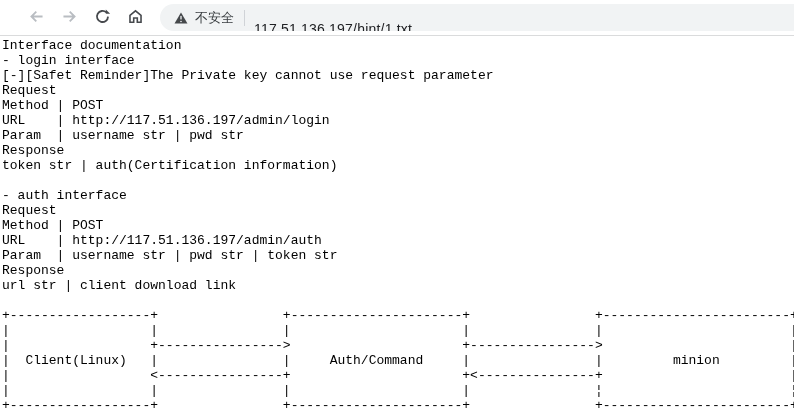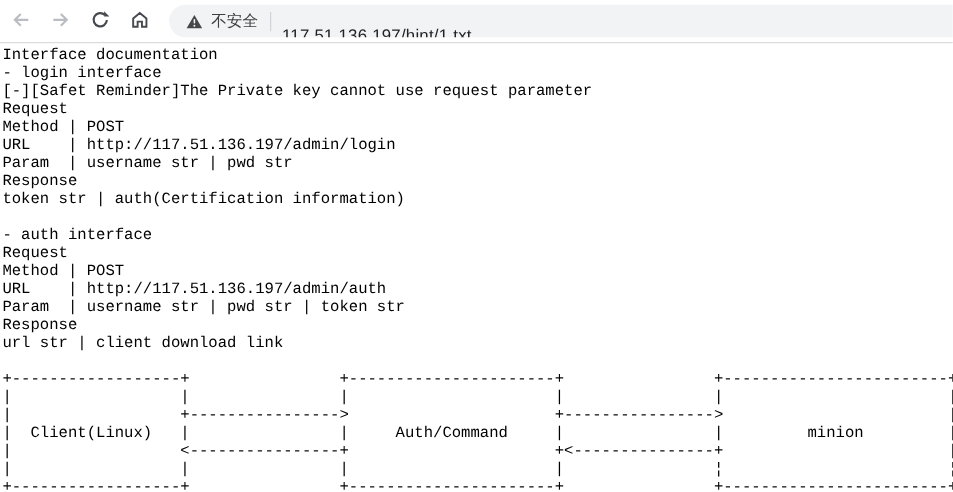--- a/index.html
+++ b/index.html
@@ -6,21 +6,21 @@
   body {
     width: 794px; height: 410px; overflow: hidden;
     background: #ffffff;
     font-family: "Liberation Sans", sans-serif;
   }
   
   .toolbar {
     height: 35px; background: #ffffff;
     border-bottom: 1px solid #dadbdc;
     display: flex; align-items: center;
-    padding-left: 3px;
+    padding-left: 22px;
     text-align: center;
   }
   .nav-btn {
     width: 28px; height: 28px; margin-right: 5px;
     border: none; background: transparent; padding: 0;
     display: flex; align-items: center; justify-content: center;
     cursor: pointer;
   }
   .icon-disabled { color: #b9bdc2; }
   .icon-dark { color: #46494d; }

